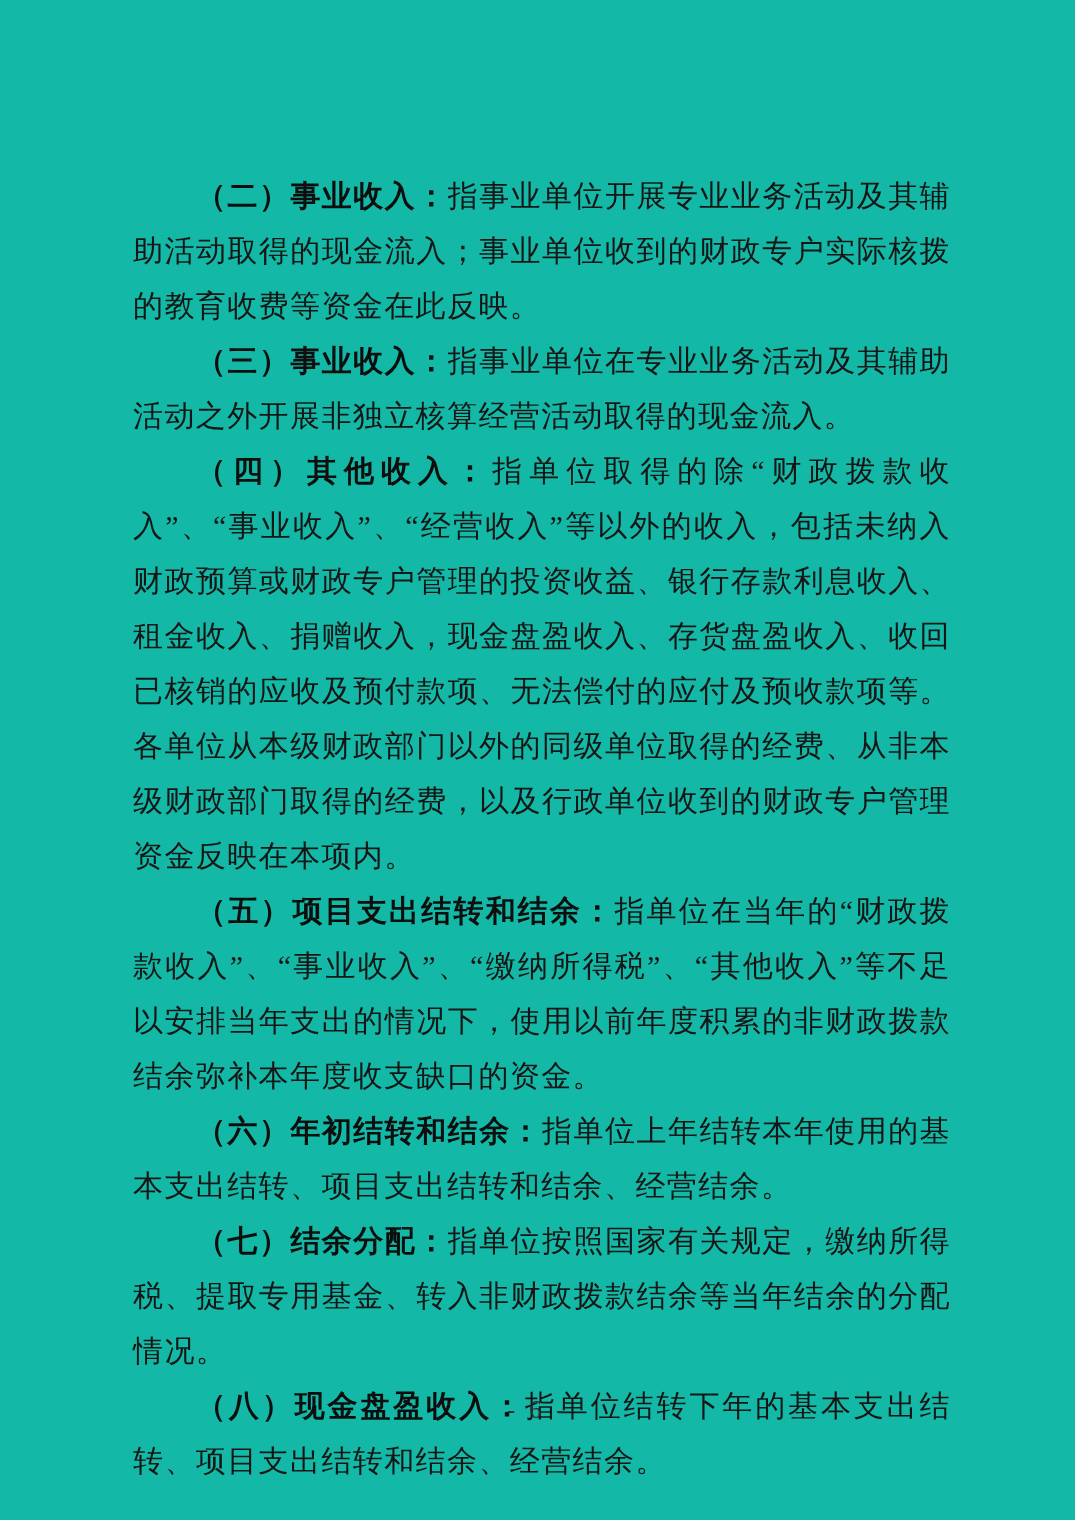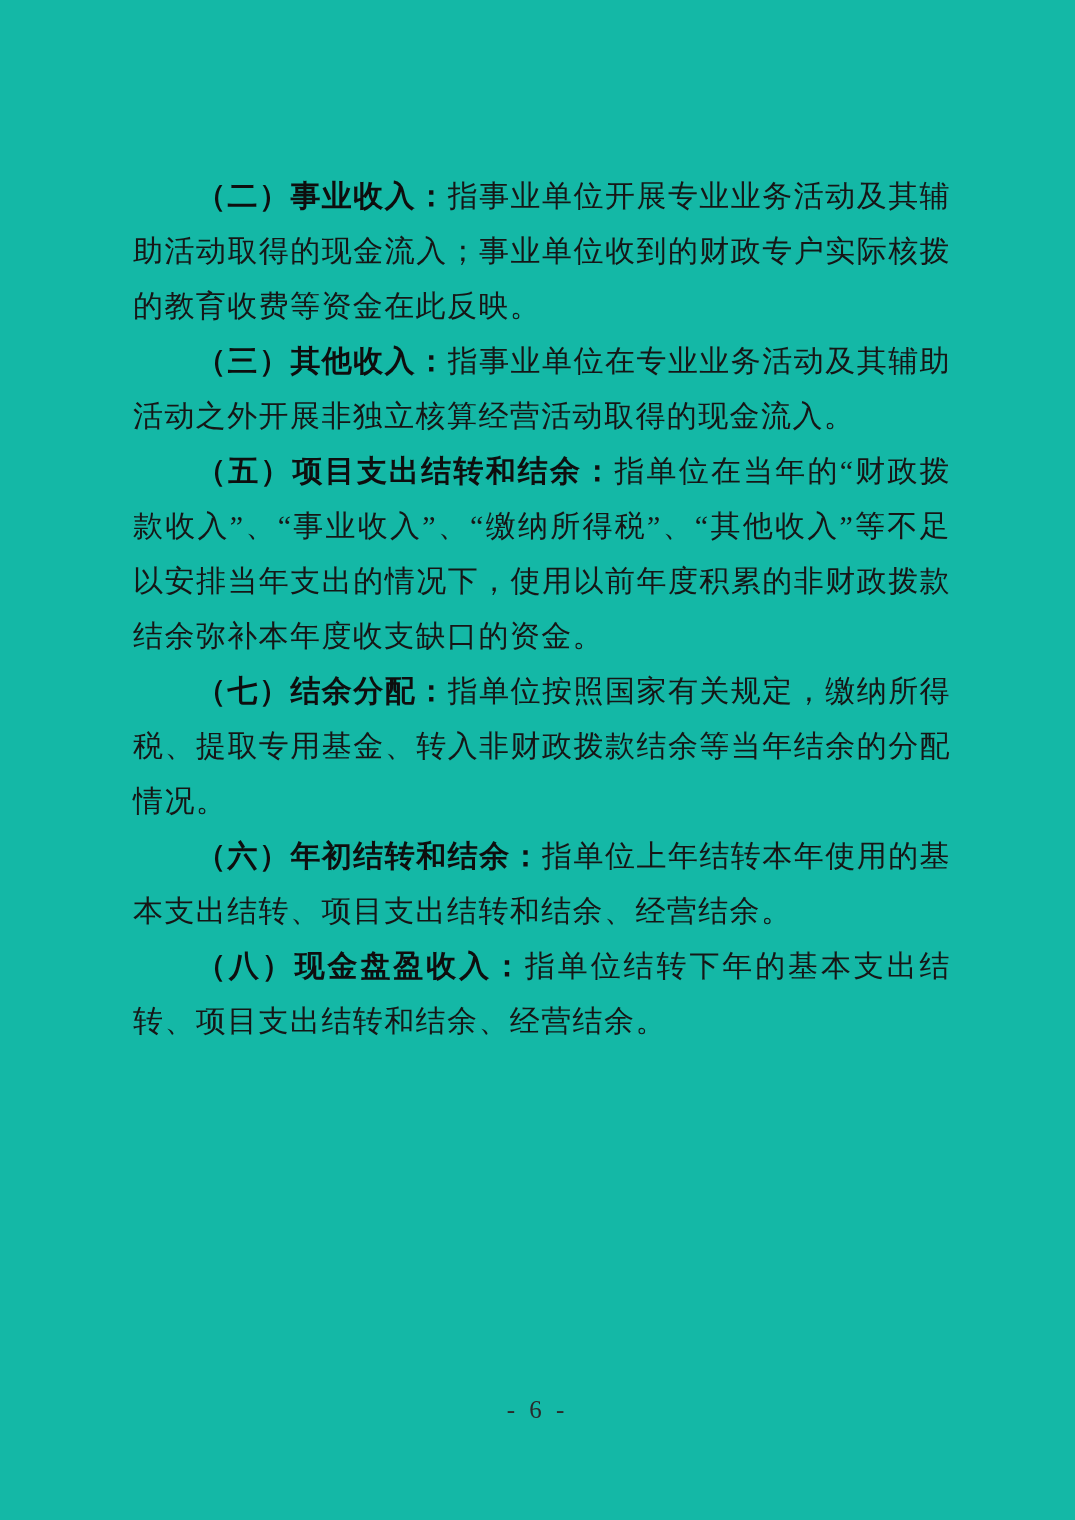--- a/index.html
+++ b/index.html
@@ -56,34 +56,37 @@
 <body>
 
 <div class="page">
   <div class="content">
 
     <p class="para">
       <span class="lead">（二）事业收入：</span><span class="body-text">指事业单位开展专业业务活动及其辅助活动取得的现金流入；事业单位收到的财政专户实际核拨的教育收费等资金在此反映。</span>
     </p>
 
     <p class="para">
-      <span class="lead">（三）其他收入：</span><span class="body-text">指事业单位在专业业务活动及其辅助活动之外开展非独立核算经营活动取得的现金流入。</span>
+      <span class="lead">（三）事业收入：</span><span class="body-text">指事业单位在专业业务活动及其辅助活动之外开展非独立核算经营活动取得的现金流入。</span>
     </p>
 
+    <p class="para">
+      <span class="lead">（四）其他收入：</span><span class="body-text">指单位取得的除“财政拨款收入”、“事业收入”、“经营收入”等以外的收入，包括未纳入财政预算或财政专户管理的投资收益、银行存款利息收入、租金收入、捐赠收入，现金盘盈收入、存货盘盈收入、收回已核销的应收及预付款项、无法偿付的应付及预收款项等。各单位从本级财政部门以外的同级单位取得的经费、从非本级财政部门取得的经费，以及行政单位收到的财政专户管理资金反映在本项内。</span>
+    </p>
 
     <p class="para">
       <span class="lead">（五）项目支出结转和结余：</span><span class="body-text">指单位在当年的“财政拨款收入”、“事业收入”、“缴纳所得税”、“其他收入”等不足以安排当年支出的情况下，使用以前年度积累的非财政拨款结余弥补本年度收支缺口的资金。</span>
     </p>
 
     <p class="para">
-      <span class="lead">（七）结余分配：</span><span class="body-text">指单位按照国家有关规定，缴纳所得税、提取专用基金、转入非财政拨款结余等当年结余的分配情况。</span>
+      <span class="lead">（六）年初结转和结余：</span><span class="body-text">指单位上年结转本年使用的基本支出结转、项目支出结转和结余、经营结余。</span>
     </p>
 
     <p class="para">
-      <span class="lead">（六）年初结转和结余：</span><span class="body-text">指单位上年结转本年使用的基本支出结转、项目支出结转和结余、经营结余。</span>
+      <span class="lead">（七）结余分配：</span><span class="body-text">指单位按照国家有关规定，缴纳所得税、提取专用基金、转入非财政拨款结余等当年结余的分配情况。</span>
     </p>
 
     <p class="para">
       <span class="lead">（八）现金盘盈收入：</span><span class="body-text">指单位结转下年的基本支出结转、项目支出结转和结余、经营结余。</span>
     </p>
 
   </div>
 
   <div class="footer">- 6 -</div>
 </div>

